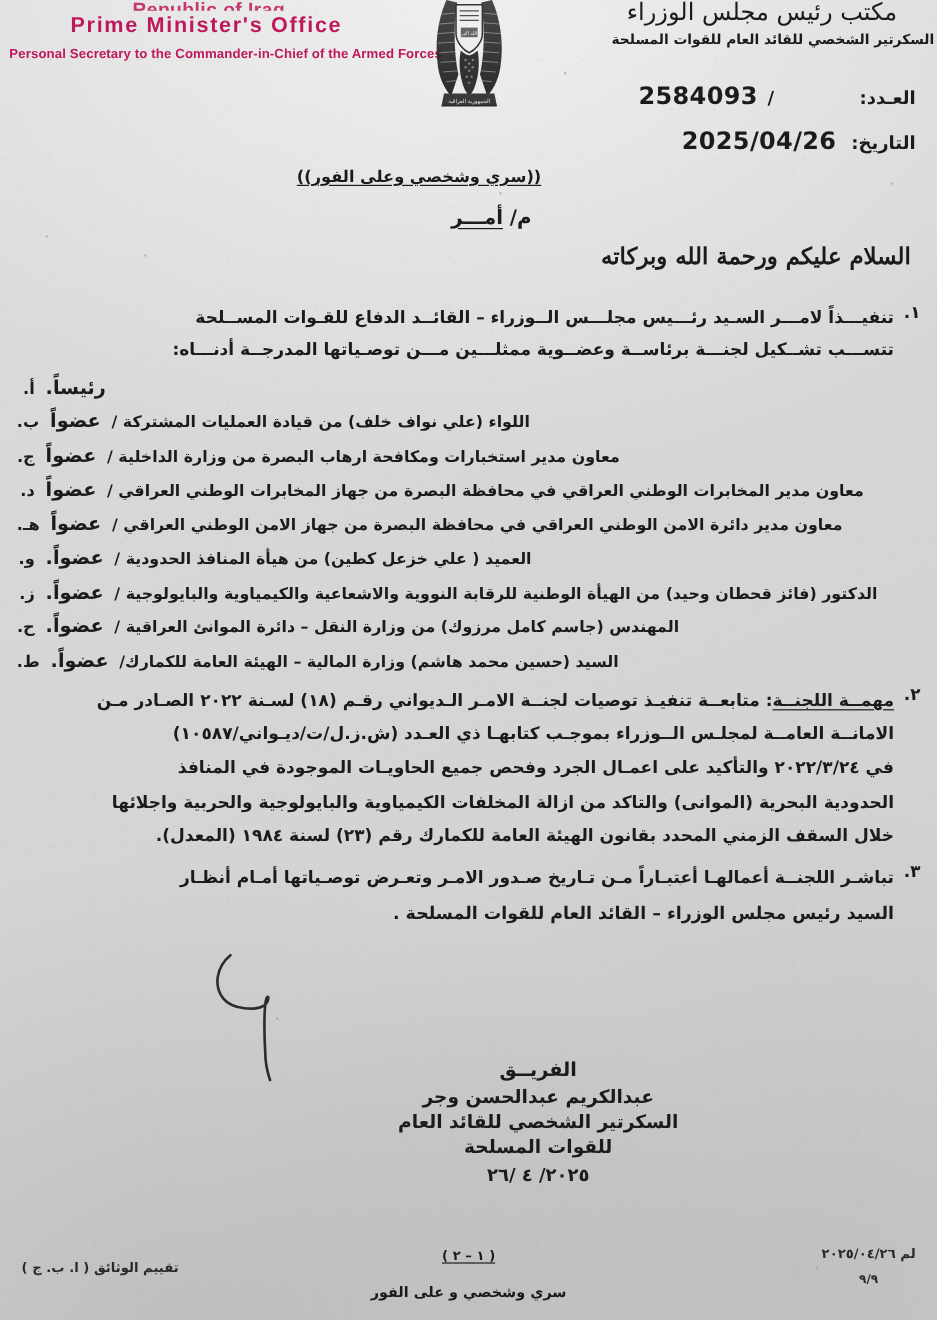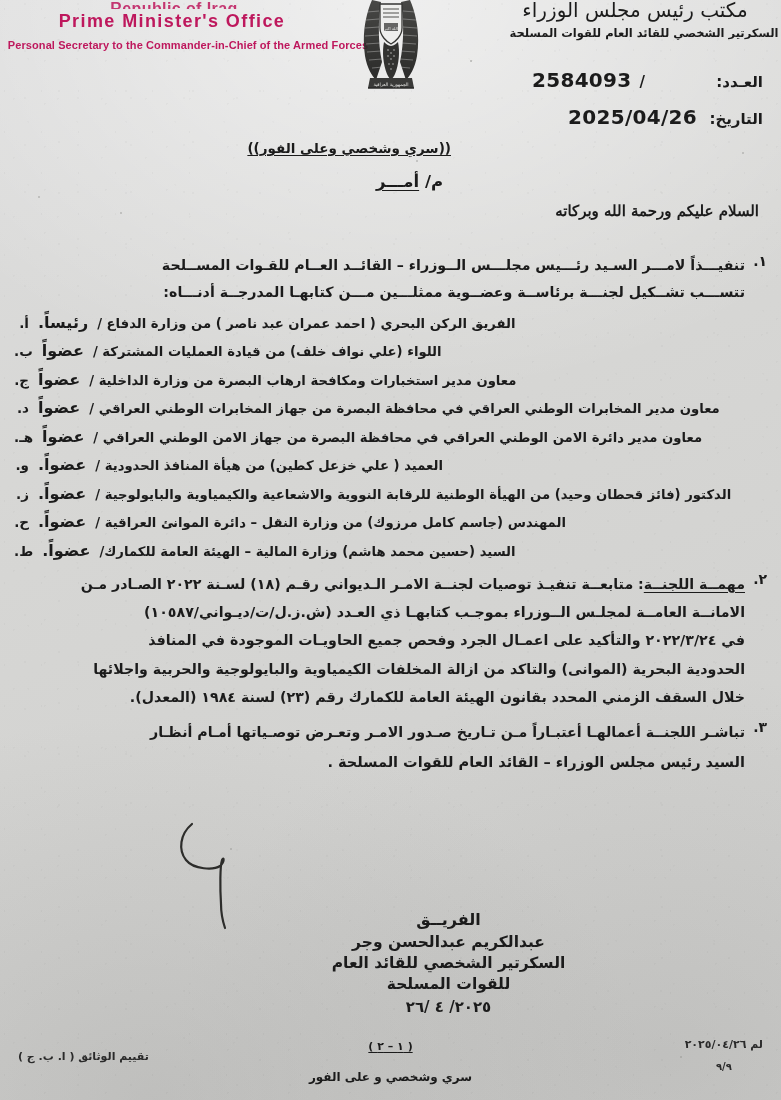--- a/index.html
+++ b/index.html
@@ -66,21 +66,21 @@
   .meta-val{font-family:"DejaVu Sans","Liberation Sans",sans-serif;font-size:20px;
     font-weight:700;letter-spacing:.3px;direction:ltr;}
   .meta-sep{font-size:15px;font-weight:700;}
   .meta-gap{display:inline-block;width:44px;}
 
   
   .secret{position:absolute;top:140px;right:330px;font-size:13.5px;font-weight:700;
     text-decoration:underline;text-underline-offset:2px;direction:rtl;letter-spacing:.2px;text-align:center;}
   .subject{position:absolute;top:172px;right:338px;font-size:16.5px;font-weight:700;direction:rtl;}
   .subject u{text-decoration:underline;text-underline-offset:3px;letter-spacing:4px;}
-  .salaam{position:absolute;top:202px;right:22px;font-size:15px;direction:rtl;
+  .salaam{position:absolute;top:202px;right:22px;font-size:19px;direction:rtl;
     font-family:"DejaVu Serif","Liberation Serif",serif;font-weight:600;letter-spacing:.2px;}
 
   
   .body{position:absolute;top:252px;left:14px;right:14px;direction:rtl;}
   .para{display:flex;align-items:flex-start;gap:6px;margin-bottom:4px;}
   .pnum{font-size:14px;font-weight:700;min-width:16px;text-align:right;padding-top:1px;}
   .ptext{flex:1;font-size:14.2px;line-height:1.92;text-align:justify;text-align-last:right;
     font-weight:700;letter-spacing:.1px;}
   .ptext .ul{text-decoration:underline;text-underline-offset:3px;}
 
@@ -91,21 +91,21 @@
   .sub-text{font-size:13.2px;font-weight:700;letter-spacing:.05px;white-space:nowrap;}
   .sub-role{font-weight:700;}
 
   .p2{margin-top:10px;}
   .p2 .ptext{line-height:2.0;}
   .p3{margin-top:6px;}
   .p3 .ptext{line-height:2.0;}
   .p3-line2{text-align:center;font-size:14.5px;font-weight:700;margin-top:2px;}
 
   
-  .sig-wrap{position:absolute;top:812px;left:0;right:0;height:230px;}
+  .sig-wrap{position:absolute;top:784px;left:0;right:0;height:230px;}
   .sig-stroke{position:absolute;left:176px;top:10px;width:190px;height:110px;}
   .sig-stroke svg{display:block;}
   .sig-block{position:absolute;left:0;right:0;top:98px;text-align:center;direction:rtl;}
   .sig-rank{font-size:16px;font-weight:700;letter-spacing:3px;
     font-family:"DejaVu Sans","Liberation Sans",sans-serif;
     transform:translateX(58px);}
   .sig-name{font-size:15.5px;font-weight:700;margin-top:4px;transform:translateX(58px);}
   .sig-title1{font-size:15.5px;font-weight:700;margin-top:3px;transform:translateX(58px);}
   .sig-title2{font-size:15.5px;font-weight:700;margin-top:3px;transform:translateX(58px);}
   .sig-date{font-size:15px;font-weight:700;margin-top:5px;letter-spacing:1px;
@@ -208,28 +208,27 @@
     <span>م/</span>
     <u>أمـــر</u>
   </div>
   <div class="salaam">السلام عليكم ورحمة الله وبركاته</div>
 
   <div class="body">
 
     <div class="para">
       <div class="pnum">١.</div>
       <div class="ptext">
-        <div>تنفيـــذاً لامـــر السـيد رئـــيس مجلـــس الــوزراء – القائــد العــام للقـوات المســلحة</div>
-        <div>تتســـب تشــكيل لجنـــة برئاســة وعضــوية ممثلـــين مـــن كتابهـا المدرجــة أدنـــاه:</div>
+        <div>تنفيـــذاً لامـــر السـيد رئـــيس مجلـــس الــوزراء – القائــد الدفاع للقـوات المســلحة</div>
+        <div>تتســـب تشــكيل لجنـــة برئاســة وعضــوية ممثلـــين مـــن توصـياتها المدرجــة أدنـــاه:</div>
       </div>
     </div>
 
     <div class="sublist">
       <div class="sub">
-        <span class="sub-text">الفريق الركن البحري ( احمد عمران عبد ناصر ) من وزارة الدفاع / </span>
         <span class="sub-role">رئيساً.</span>
         <span class="sub-mark">أ.</span>
       </div>
       <div class="sub">
         <span class="sub-text">اللواء (علي نواف خلف) من قيادة العمليات المشتركة / </span>
         <span class="sub-role">عضواً</span>
         <span class="sub-mark">ب.</span>
       </div>
       <div class="sub">
         <span class="sub-text">معاون مدير استخبارات ومكافحة ارهاب البصرة من وزارة الداخلية / </span>

